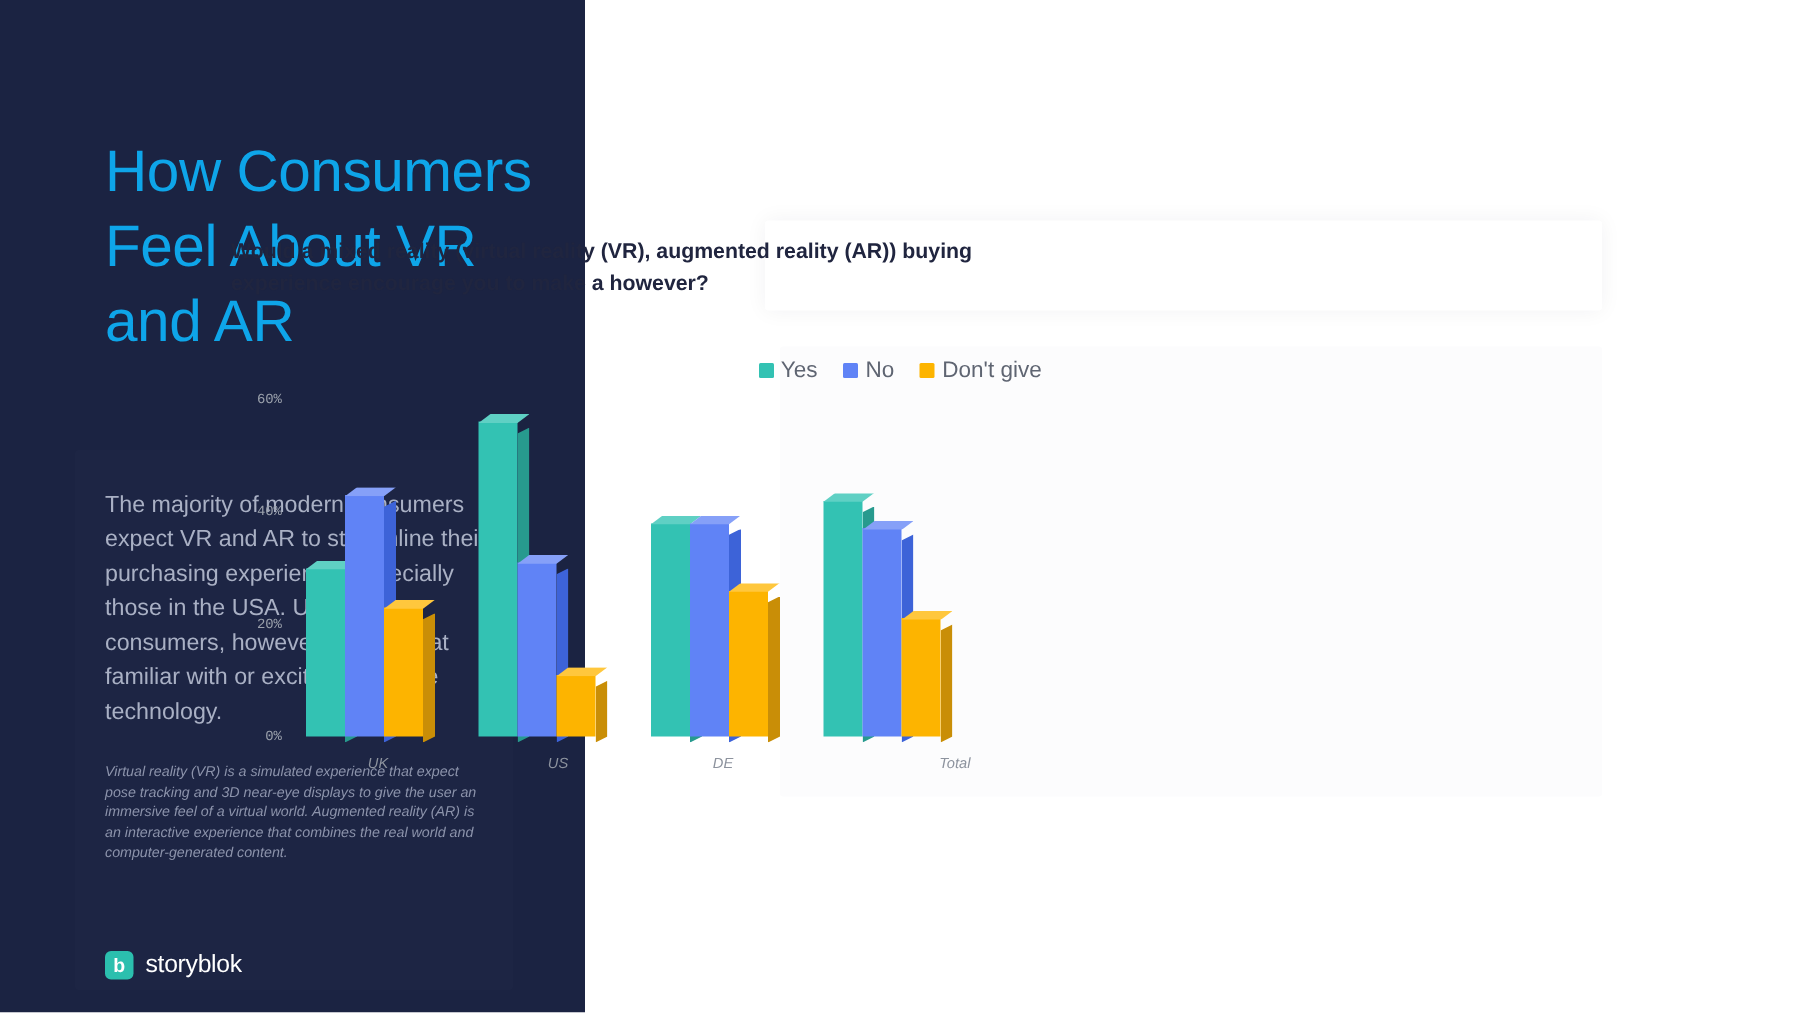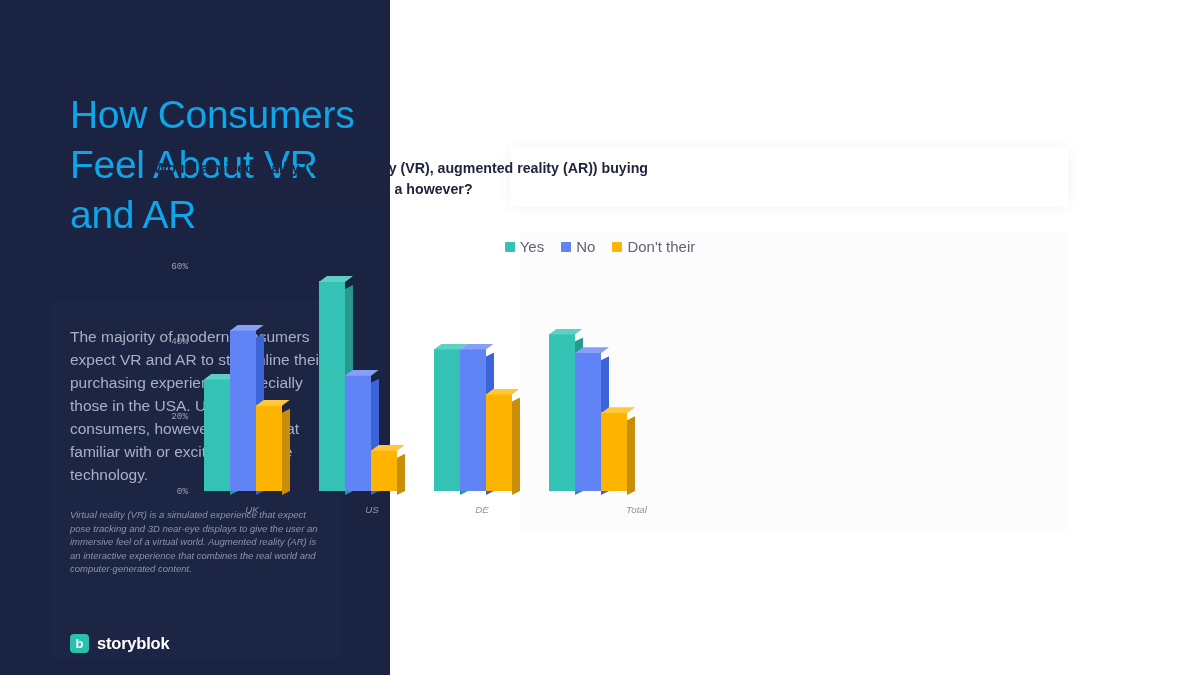--- a/index.html
+++ b/index.html
@@ -74,21 +74,21 @@
   }
   .logo-mark .glyph {
     font-size: 13px;
     font-weight: 700;
     color: #ffffff;
     line-height: 1;
     font-family: "Liberation Sans", sans-serif;
   }
   .logo-word {
     font-size: 16.5px;
-    font-weight: 700;
+    font-weight: 400;
     color: #ffffff;
     letter-spacing: -0.2px;
     text-align: center;
   }
 
   
   .chart-region {
     position: absolute;
     left: 390px; top: 0;
     width: 810px; height: 675px;
@@ -227,21 +227,21 @@
     <div class="legend-item">
       <span class="legend-swatch" style="background: rgb(51, 194, 179);"></span>
       <span class="legend-label">Yes</span>
     </div>
     <div class="legend-item">
       <span class="legend-swatch" style="background: rgb(96, 131, 246);"></span>
       <span class="legend-label">No</span>
     </div>
     <div class="legend-item">
       <span class="legend-swatch" style="background: rgb(253, 180, 0);"></span>
-      <span class="legend-label">Don't their</span>
+      <span class="legend-label">Don't give</span>
     </div>
   </div>
 
 <div class="plot">
   <div class="ytick-wrap" id="yticks">
       <div class="ytick" style="top: 260px;">0%</div>
       <div class="ytick" style="top: 185px;">20%</div>
       <div class="ytick" style="top: 110px;">40%</div>
       <div class="ytick" style="top: 35px;">60%</div>
     </div>

